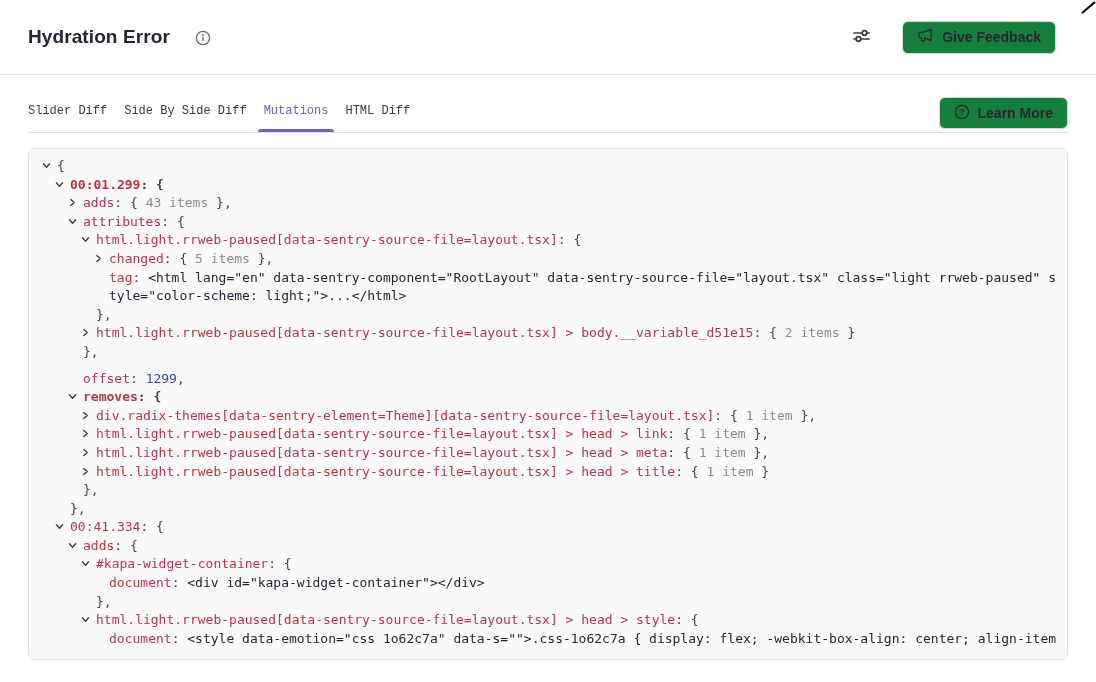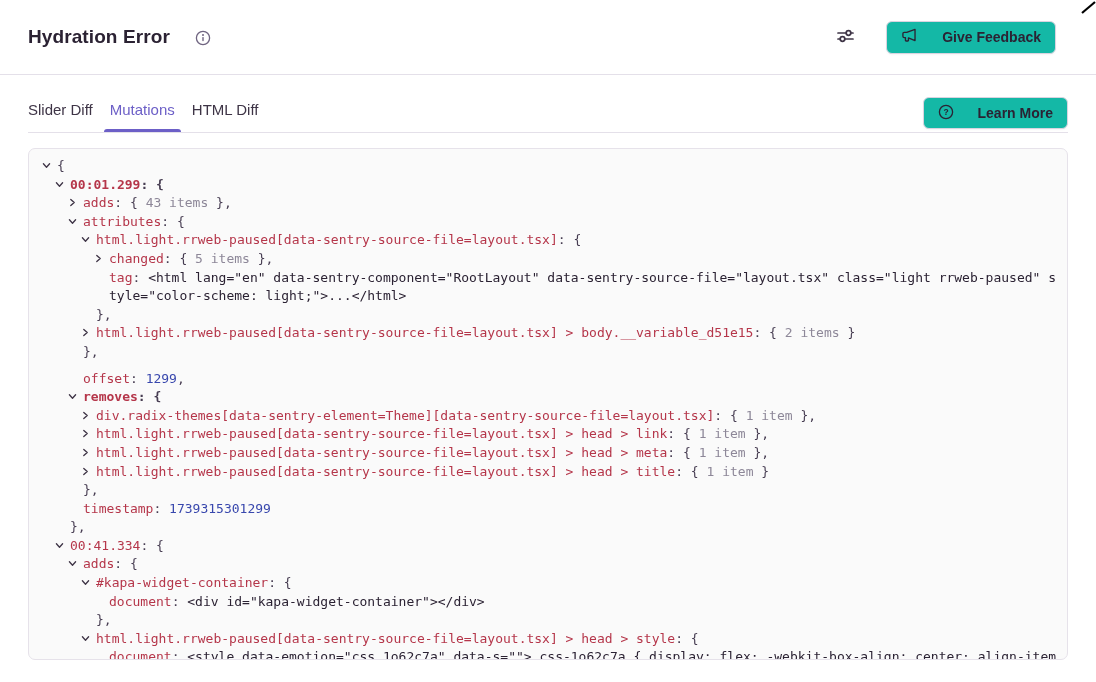--- a/index.html
+++ b/index.html
@@ -7,30 +7,30 @@
     font-family:"Liberation Sans", sans-serif; color:#2b2233; }
 
   
   .hdr { height:75px; display:flex; align-items:center; padding:0 40px 0 28px;
     border-bottom:1px solid #e4e0e9; }
   .hdr-title-wrap { display:flex; align-items:center; gap:25px; }
   .hdr-title { font-size:19px; font-weight:700; letter-spacing:.1px; color:#2b2233; }
   .icon-info { display:inline-flex; margin-top:2px; }
   .hdr-right { margin-left:auto; display:flex; align-items:center; gap:26px; }
   .sliders-btn { background:none; border:none; cursor:pointer; display:flex; padding:4px; }
-  .btn { display:inline-flex; align-items:center; gap:24px; background:#14b8a6;
+  .btn { display:inline-flex; align-items:center; gap:8px; background:#15803d;
     border:1px solid #d9d4e0; border-radius:6px; font-family:"Liberation Sans",sans-serif;
     font-size:14px; font-weight:700; color:#2b2233; padding:0 14px; height:33px;
     box-shadow:0 1px 2px rgba(43,34,51,.04); cursor:pointer; }
 
   
   .tabbar { position:relative; margin:0 28px; height:58px; display:flex;
     align-items:flex-end; gap:17px; border-bottom:1px solid #e4e0e9; }
-  .tab { position:relative; font-size:15px; color:#3e3446; padding-bottom:14px;
-    cursor:pointer; white-space:nowrap; }
+  .tab { position:relative; font-size:12px; color:#3e3446; padding-bottom:14px;
+    cursor:pointer; white-space:nowrap;font-family:Liberation Mono, monospace; }
   .tab.active { color:#6c5fc7; }
   .tab.active::after { content:""; position:absolute; left:-6px; right:-6px; bottom:0;
     height:3px; background:#6c5fc7; border-radius:3px 3px 0 0; }
   .learn-btn { position:absolute; right:0; top:22px; height:32px; }
 
   
   .panel { margin:15px 28px 0; height:512px; background:#fafafa;
     border:1px solid #e6e2ea; border-radius:7px; overflow:hidden;
     padding:8px 10px 0 0; }
   .tree { font-family:"DejaVu Sans Mono", monospace; font-size:13px;
@@ -81,20 +81,21 @@
           <path d="M13.2 2.2 L5.4 5 H3 A1.2 1.2 0 0 0 1.8 6.2 V8.8 A1.2 1.2 0 0 0 3 10 H4.2 V12.6 A0.6 0.6 0 0 0 4.8 13.2 H6.4 A0.6 0.6 0 0 0 7 12.6 V10.3 L13.2 12.8 Z" fill="none" stroke="#2b2233" stroke-width="1.25" stroke-linejoin="round"></path>
         </svg>
       </span>
       <span>Give Feedback</span>
     </button>
   </div>
 </div>
 
 <div class="tabbar">
   <div class="tab">Slider Diff</div>
+  <div class="tab">Side By Side Diff</div>
   <div class="tab active">Mutations</div>
   <div class="tab">HTML Diff</div>
   <button class="btn learn-btn">
     <span>
       <svg width="16" height="16" viewBox="0 0 16 16">
         <circle cx="8" cy="8" r="6.6" fill="none" stroke="#2b2233" stroke-width="1.3"></circle>
         <text x="8" y="11" text-anchor="middle" font-size="8.5" font-family="Liberation Sans, sans-serif" font-weight="700" fill="#2b2233">?</text>
       </svg>
     </span>
     <span>Learn More</span>
@@ -137,21 +138,20 @@
       <div class="tline" style="padding-left: 67px;"><span class="arrow right"><svg width="11" height="11" viewBox="0 0 16 16">
             <path d="M5.5 3.5 L10.5 8 L5.5 12.5" fill="none" stroke="currentColor" stroke-width="1.9" stroke-linecap="round" stroke-linejoin="round"></path>
           </svg></span><span class="tok-key">html.light.rrweb-paused[data-sentry-source-file=layout.tsx] &gt; head &gt; link</span><span class="tok-punct">: { </span><span class="tok-meta">1 item</span><span class="tok-punct"> },</span></div>
       <div class="tline" style="padding-left: 67px;"><span class="arrow right"><svg width="11" height="11" viewBox="0 0 16 16">
             <path d="M5.5 3.5 L10.5 8 L5.5 12.5" fill="none" stroke="currentColor" stroke-width="1.9" stroke-linecap="round" stroke-linejoin="round"></path>
           </svg></span><span class="tok-key">html.light.rrweb-paused[data-sentry-source-file=layout.tsx] &gt; head &gt; meta</span><span class="tok-punct">: { </span><span class="tok-meta">1 item</span><span class="tok-punct"> },</span></div>
       <div class="tline" style="padding-left: 67px;"><span class="arrow right"><svg width="11" height="11" viewBox="0 0 16 16">
             <path d="M5.5 3.5 L10.5 8 L5.5 12.5" fill="none" stroke="currentColor" stroke-width="1.9" stroke-linecap="round" stroke-linejoin="round"></path>
           </svg></span><span class="tok-key">html.light.rrweb-paused[data-sentry-source-file=layout.tsx] &gt; head &gt; title</span><span class="tok-punct">: { </span><span class="tok-meta">1 item</span><span class="tok-punct"> }</span></div>
       <div class="tline" style="padding-left: 54px;"><span class="tok-punct">},</span></div>
-      <div class="tline" style="padding-left: 54px;"><span class="tok-key">timestamp</span><span class="tok-punct">: </span><span class="tok-num">1739315301299</span></div>
       <div class="tline" style="padding-left: 41px;"><span class="tok-punct">},</span></div>
       <div class="tline" style="padding-left: 41px;"><span class="arrow down"><svg width="11" height="11" viewBox="0 0 16 16">
             <path d="M5.5 3.5 L10.5 8 L5.5 12.5" fill="none" stroke="currentColor" stroke-width="1.9" stroke-linecap="round" stroke-linejoin="round"></path>
           </svg></span><span class="tok-key">00:41.334</span><span class="tok-punct">: {</span></div>
       <div class="tline" style="padding-left: 54px;"><span class="arrow down"><svg width="11" height="11" viewBox="0 0 16 16">
             <path d="M5.5 3.5 L10.5 8 L5.5 12.5" fill="none" stroke="currentColor" stroke-width="1.9" stroke-linecap="round" stroke-linejoin="round"></path>
           </svg></span><span class="tok-key">adds</span><span class="tok-punct">: {</span></div>
       <div class="tline" style="padding-left: 67px;"><span class="arrow down"><svg width="11" height="11" viewBox="0 0 16 16">
             <path d="M5.5 3.5 L10.5 8 L5.5 12.5" fill="none" stroke="currentColor" stroke-width="1.9" stroke-linecap="round" stroke-linejoin="round"></path>
           </svg></span><span class="tok-key">#kapa-widget-container</span><span class="tok-punct">: {</span></div>

